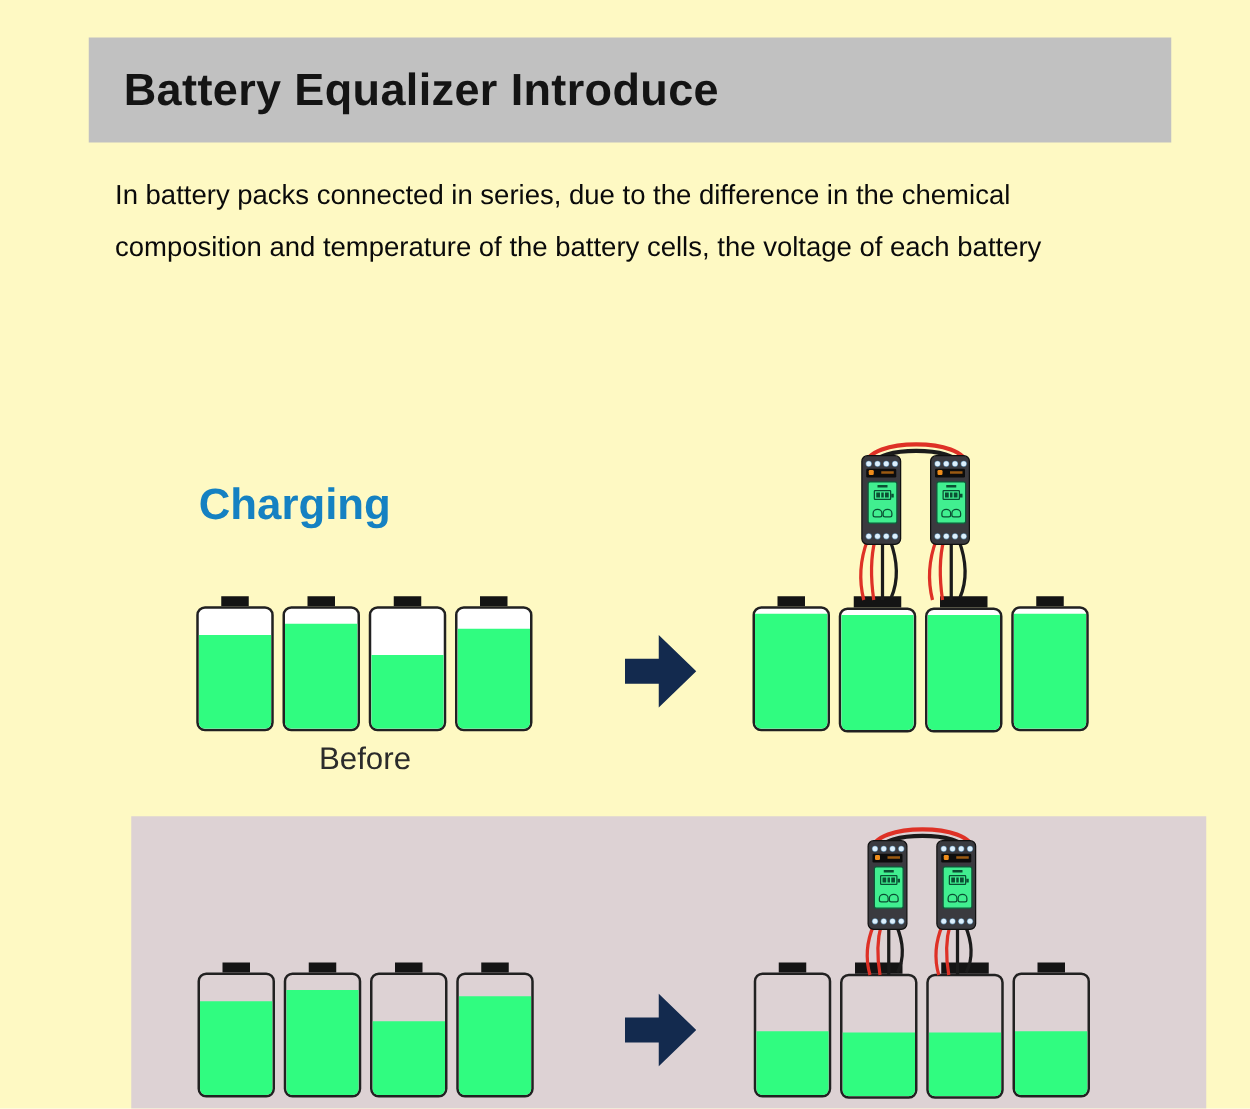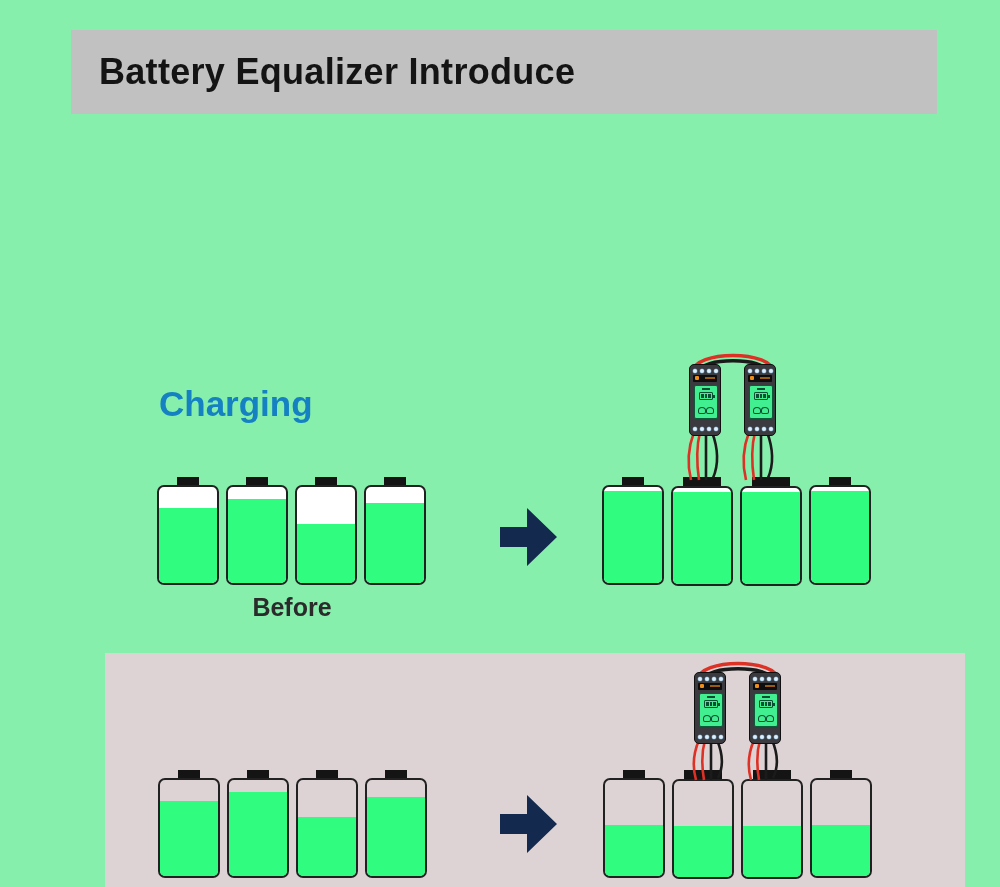--- a/index.html
+++ b/index.html
@@ -1,16 +1,16 @@
 <!DOCTYPE html>
 <html><head>
 <meta charset="utf-8">
 <style>
   html,body { margin:0; padding:0; background:#fff; }
-  .canvas { position:relative; width:1000px; height:887px; background:#86efac;
+  .canvas { position:relative; width:1000px; height:887px; background:#fef9c3;
             font-family:"Liberation Sans","DejaVu Sans",sans-serif; overflow:hidden; }
 
   
   .title-bar { position:absolute; left:71px; top:30px; width:866px; height:84px;
                background:#c1c1c1; display:flex; align-items:center; }
   .title-bar h1 { margin:0; padding-left:28px; font-size:36px; font-weight:bold;
                   color:#141414; letter-spacing:.3px; }
 
   
   .intro { position:absolute; left:92px; top:135px; font-size:22px; line-height:42px; color:#0a0a0a; }
@@ -31,21 +31,21 @@
   .battery   { width:62px; }
   .batt-tab  { width:22px; height:8px; background:#141414; margin:0 auto; }
   .batt-body { height:100px; border:2px solid #212121; border-radius:7px; background:#ffffff;
                position:relative; overflow:hidden; box-sizing:border-box; }
   .batt-fill { position:absolute; left:0; right:0; bottom:0; background:#30fc80; }
   .discharging .batt-body { background:#ddd2d4; }
   .after .battery:nth-child(2) .batt-tab,
   .after .battery:nth-child(3) .batt-tab { width:38px; height:9px; }
 
   .caption { position:absolute; width:270px; text-align:center; font-size:25px; color:#2b2b2b; }
-  .cap-ch-before { left:118px; top:593px;font-weight:bold; }
+  .cap-ch-before { left:118px; top:593px; }
   .cap-ch-after  { left:563px; top:593px; }
 
   .arrow { position:absolute; width:58px; height:62px; }
   .arr-ch  { left:461px; top:506px; }
   .arr-dis { left:461px; top:793px; }
 
   .panel { position:absolute; left:66px; top:653px; width:860px; height:234px; background:#ddd2d4; }
 
   
   .pair { position:absolute; width:112px; height:140px; }
@@ -84,20 +84,22 @@
 </head>
 <body>
 
 <div class="canvas">
 
   <header class="title-bar">
     <h1>Battery Equalizer Introduce</h1>
   </header>
 
   <div class="intro">
+    <div class="line">In battery packs connected in series, due to the difference in the chemical</div>
+    <div class="line">composition and temperature of the battery cells, the voltage of each battery</div>
   </div>
 
   <section class="charging">
     <h2 class="sec-h charging-h">Charging</h2>
 
     <div class="group before-ch">
         <div class="battery">
           <div class="batt-tab"></div>
           <div class="batt-body">
             <div class="batt-fill" style="height: 78%;"></div>

